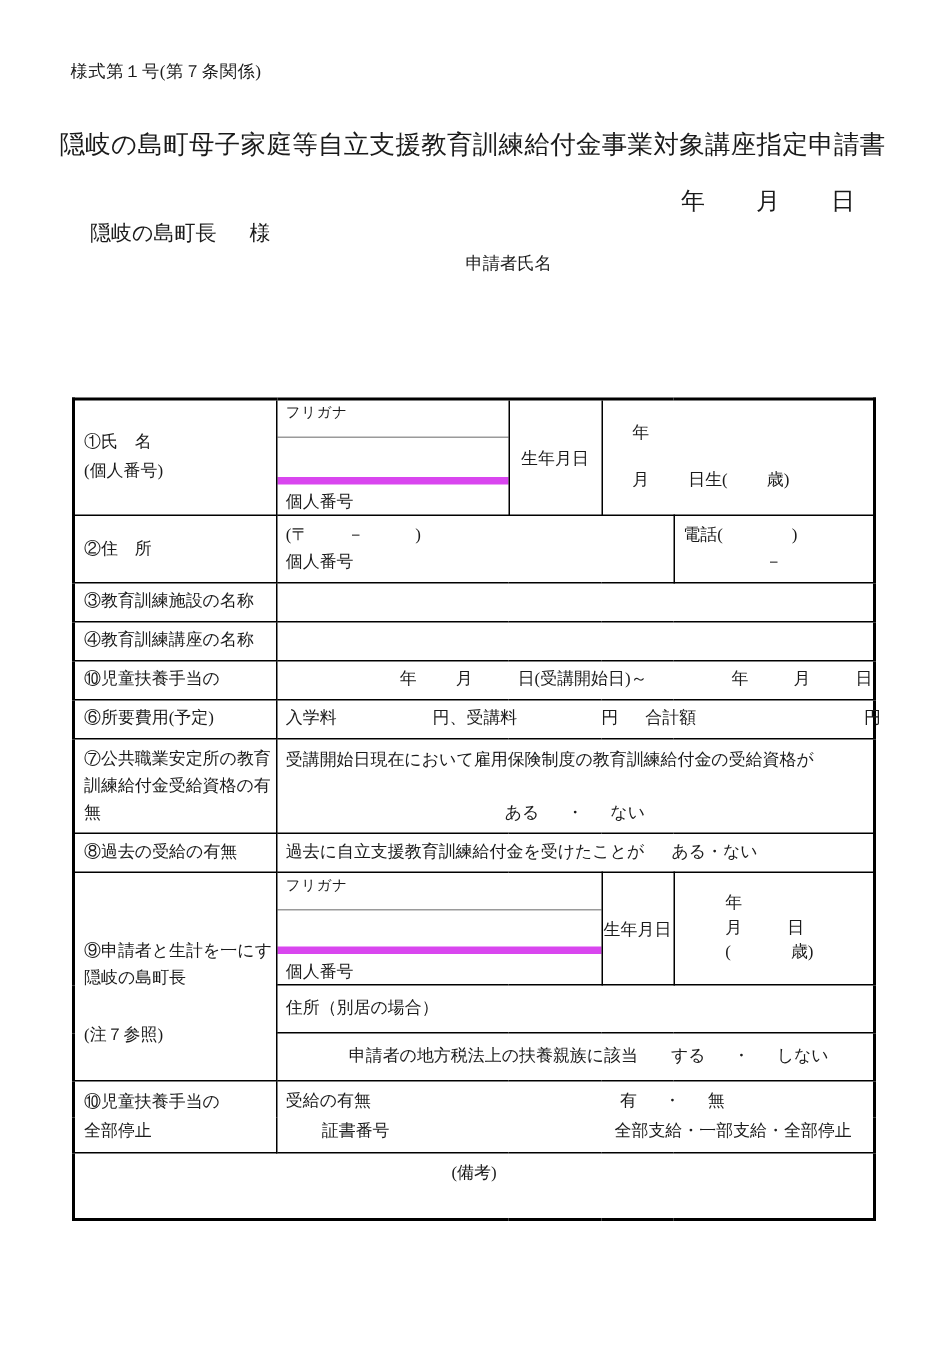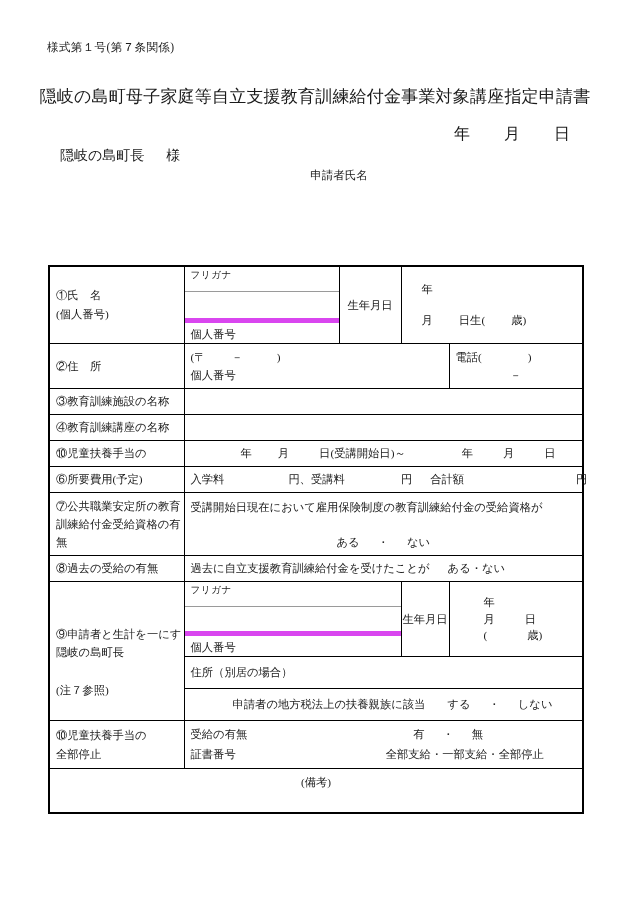--- a/index.html
+++ b/index.html
@@ -255,21 +255,21 @@
       <td class="outer-right" colspan="4">
         <div class="cell" style="height:18px"></div>
       </td>
     </tr>
 
     <tr>
       <td class="outer-left">
         <div class="cell lbl">⑩児童扶養手当の</div>
       </td>
       <td class="outer-right" colspan="4">
-        <div class="cell nowrap" style="padding-left:56px;">
+        <div class="cell nowrap" style="padding-left:82px;">
           <span>年</span><span class="sp26"></span><span>月</span><span class="sp30"></span><span>日(受講開始日)～</span><span class="sp56"></span><span>年</span><span class="sp30"></span><span>月</span><span class="sp30"></span><span>日</span>
         </div>
       </td>
     </tr>
 
     <tr>
       <td class="outer-left">
         <div class="cell lbl">⑥所要費用(予定)</div>
       </td>
       <td class="outer-right" colspan="4">
@@ -359,21 +359,21 @@
         </div>
       </td>
       <td class="outer-right" colspan="4" style="border-bottom:none">
         <div class="cell nowrap" style="padding-bottom:1px;">
           <span>受給の有無</span><span class="sp72"></span><span class="sp64"></span><span class="sp30"></span><span>有</span><span class="sp18"></span><span>・</span><span class="sp18"></span><span>無</span>
         </div>
       </td>
     </tr>
     <tr>
       <td class="outer-right" colspan="4" style="border-top:none">
-        <div class="cell nowrap" style="padding-top:1px;">
+        <div class="cell nowrap" style="padding-top:1px;margin-left:24px;">
           <span>証書番号</span><span class="sp72"></span><span class="sp64"></span><span class="sp14"></span><span>全部支給・一部支給・全部停止</span>
         </div>
       </td>
     </tr>
 
     <tr>
       <td class="outer-left outer-right outer-bottom" colspan="5">
         <div class="biko">(備考)</div>
       </td>
     </tr>

